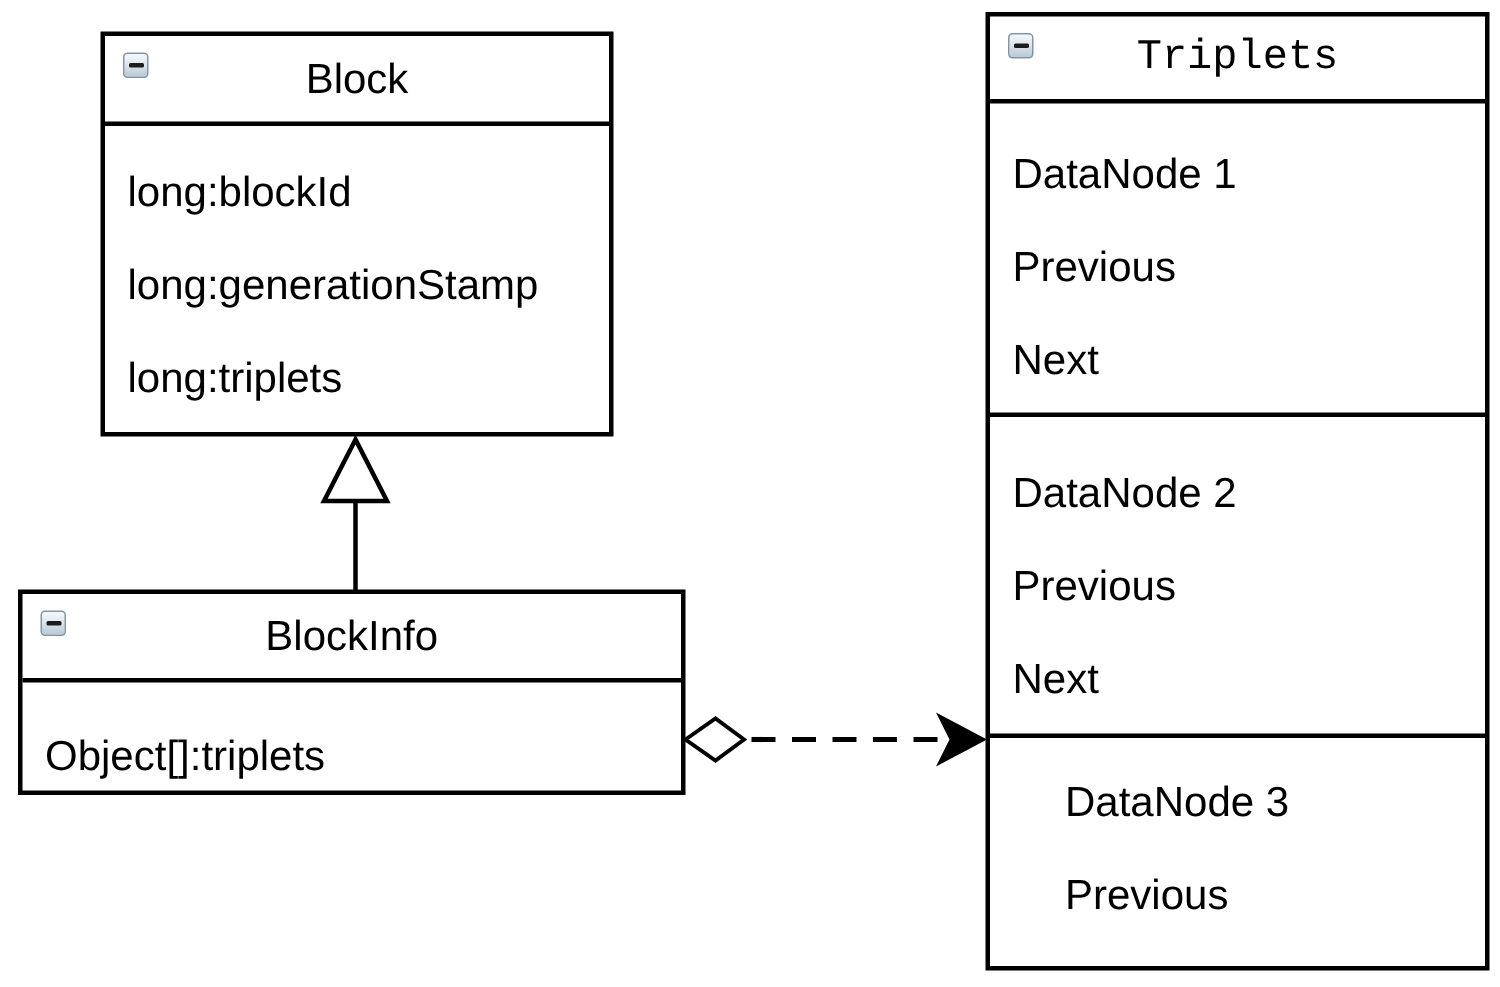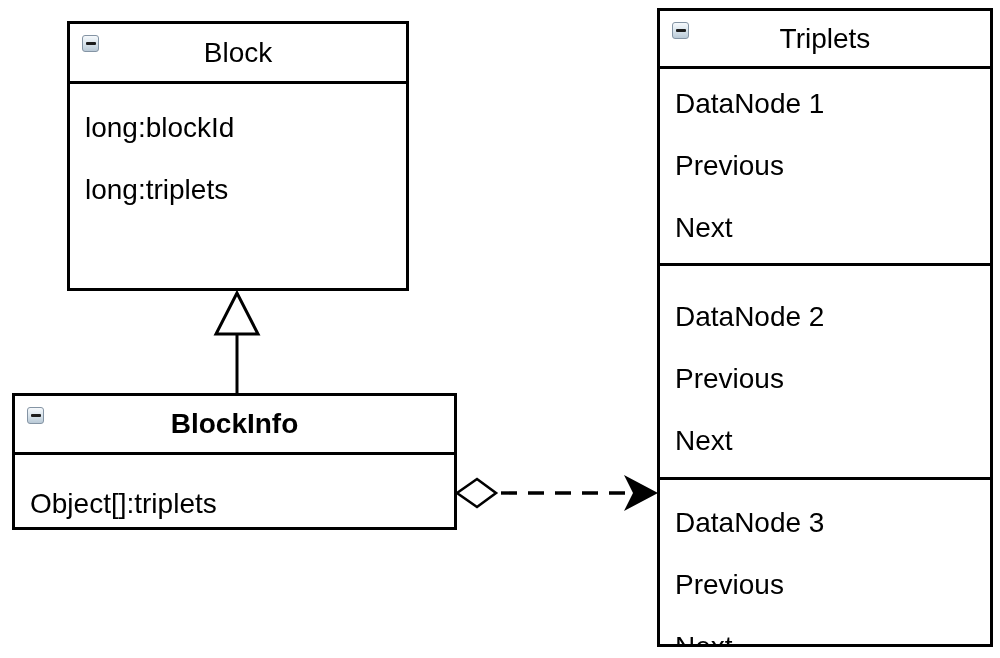--- a/index.html
+++ b/index.html
@@ -77,34 +77,34 @@
     color: #000000;
     white-space: nowrap;
     overflow: hidden;
   }
   
   .box-block { left: 67px; top: 21px; width: 342px; height: 270px; }
   .box-block .uml-header { height: 57px; }
   .box-block .uml-body { padding-top: 13px; }
   
   .box-blockinfo { left: 12px; top: 393px; width: 445px; height: 137px; }
-  .box-blockinfo .uml-header { height: 56px; font-weight: bold; }
+  .box-blockinfo .uml-header { height: 56px; }
   .box-blockinfo .uml-body { padding-top: 18px; }
   
   .box-triplets { left: 657px; top: 8px; width: 336px; height: 639px; }
-  .box-triplets .uml-header { height: 55px; }
+  .box-triplets .uml-header { height: 55px; font-family: Liberation Mono, monospace; }
   .triplets-section {
     flex: none;
     display: flex;
     flex-direction: column;
     overflow: hidden;
   }
-  .triplets-section.s1 { height: 190px; border-bottom: 3px solid #000000; padding-top: 4px; }
+  .triplets-section.s1 { height: 190px; border-bottom: 3px solid #000000; padding-top: 16px; }
   .triplets-section.s2 { height: 191px; border-bottom: 3px solid #000000; padding-top: 20px; }
-  .triplets-section.s3 { flex: 1; padding-top: 12px; }
+  .triplets-section.s3 { flex: 1; padding-top: 12px; margin-left: 35px; }
 </style>
 </head>
 <body>
 
 <div class="canvas">
 
   <svg class="connectors" viewBox="0 0 1000 658" xmlns="http://www.w3.org/2000/svg">
 
     <g>
       <line x1="237" y1="394" x2="237" y2="333" stroke="#000000" stroke-width="3"></line>
@@ -120,20 +120,21 @@
 
   <div class="uml-box box-block">
     <div class="uml-header">
       <button class="collapse-btn">
         <span class="minus-bar"></span>
       </button>
       <span class="uml-title">Block</span>
     </div>
     <div class="uml-body">
       <div class="uml-row">long:blockId</div>
+      <div class="uml-row">long:generationStamp</div>
       <div class="uml-row">long:triplets</div>
     </div>
   </div>
 
   <div class="uml-box box-blockinfo">
     <div class="uml-header">
       <button class="collapse-btn">
         <span class="minus-bar"></span>
       </button>
       <span class="uml-title">BlockInfo</span>

